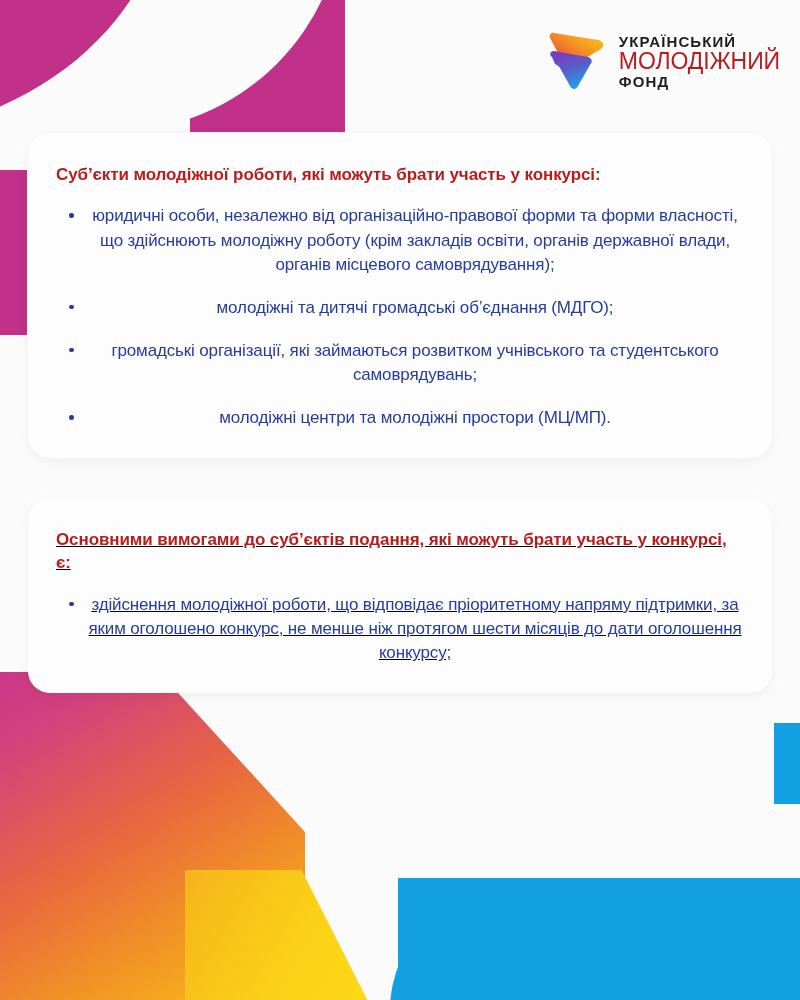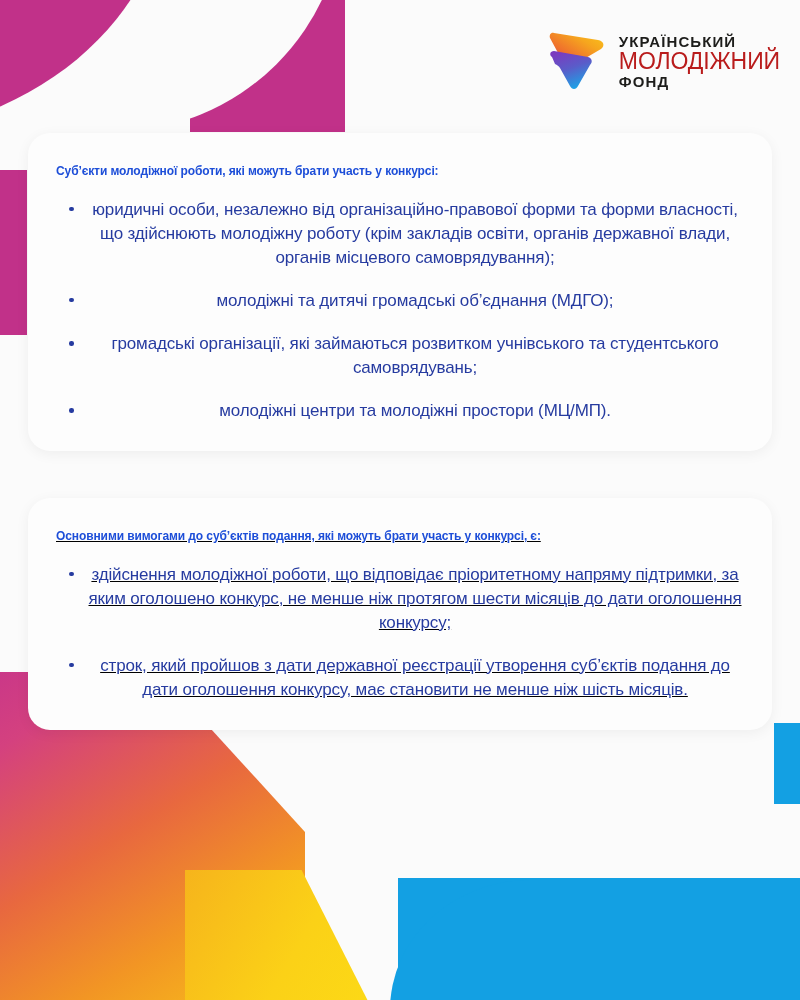--- a/index.html
+++ b/index.html
@@ -179,23 +179,23 @@
     width: 744px;
     background: #fdfdfd;
     border-radius: 22px;
     box-shadow: 0 3px 14px rgba(0,0,0,0.055);
     padding: 30px 30px 26px 28px;
   }
   .card-1 { top: 133px; }
   .card-2 { top: 498px; text-decoration: underline; }
 
   .card-heading {
-    font-size: 12px;
+    font-size: 17px;
     font-weight: bold;
-    color: #1d4ed8;
+    color: #b91c1c;
     line-height: 1.38;
     letter-spacing: -0.1px;
     margin-bottom: 18px;
   }
 
   ul.bullets {
     list-style: none;
     margin: 0;
     padding: 0;
     text-align: center;
@@ -283,20 +283,16 @@
     </ul>
   </section>
 
   <section class="card card-2">
     <h2 class="card-heading">Основними вимогами до суб’єктів подання, які можуть брати участь у конкурсі, є:</h2>
     <ul class="bullets">
       <li>
         <span class="dot"></span>
         <span>здійснення молодіжної роботи, що відповідає пріоритетному напряму підтримки, за яким оголошено конкурс, не менше ніж протягом шести місяців до дати оголошення конкурсу;</span>
       </li>
-      <li>
-        <span class="dot"></span>
-        <span>строк, який пройшов з дати державної реєстрації утворення суб’єктів подання до дати оголошення конкурсу, має становити не менше ніж шість місяців.</span>
-      </li>
     </ul>
   </section>
 
 </div>
 
 </body></html>

